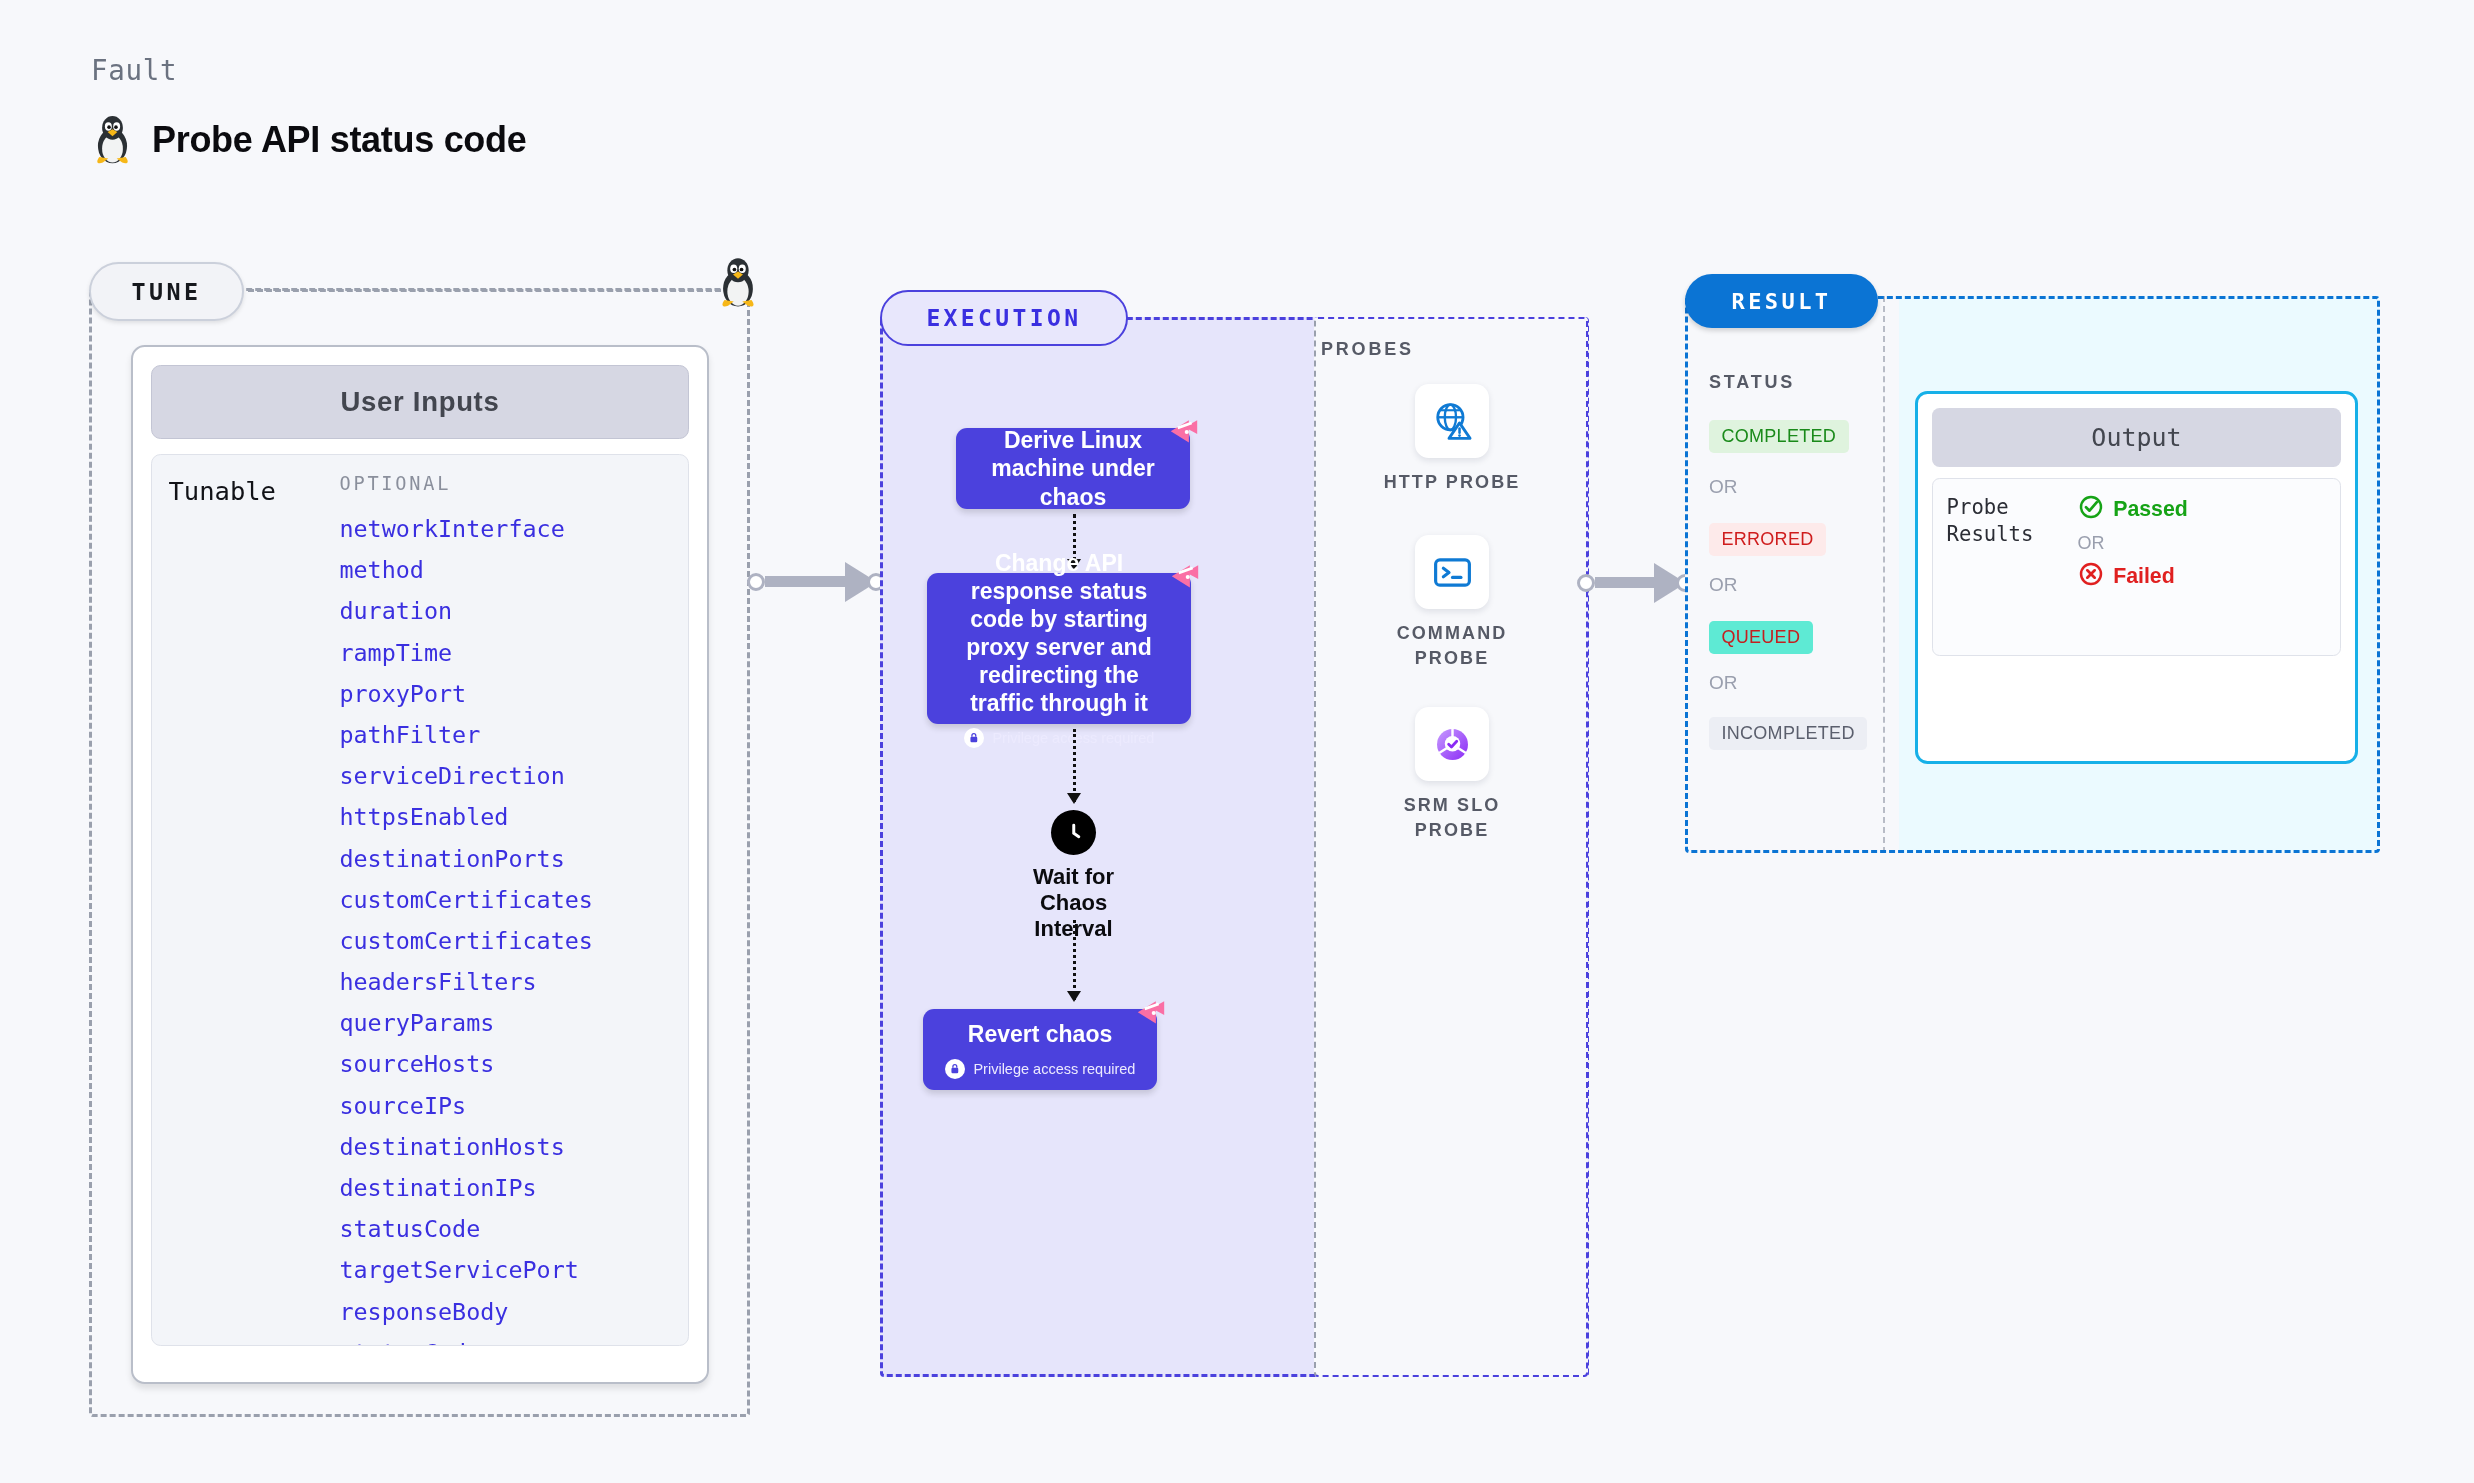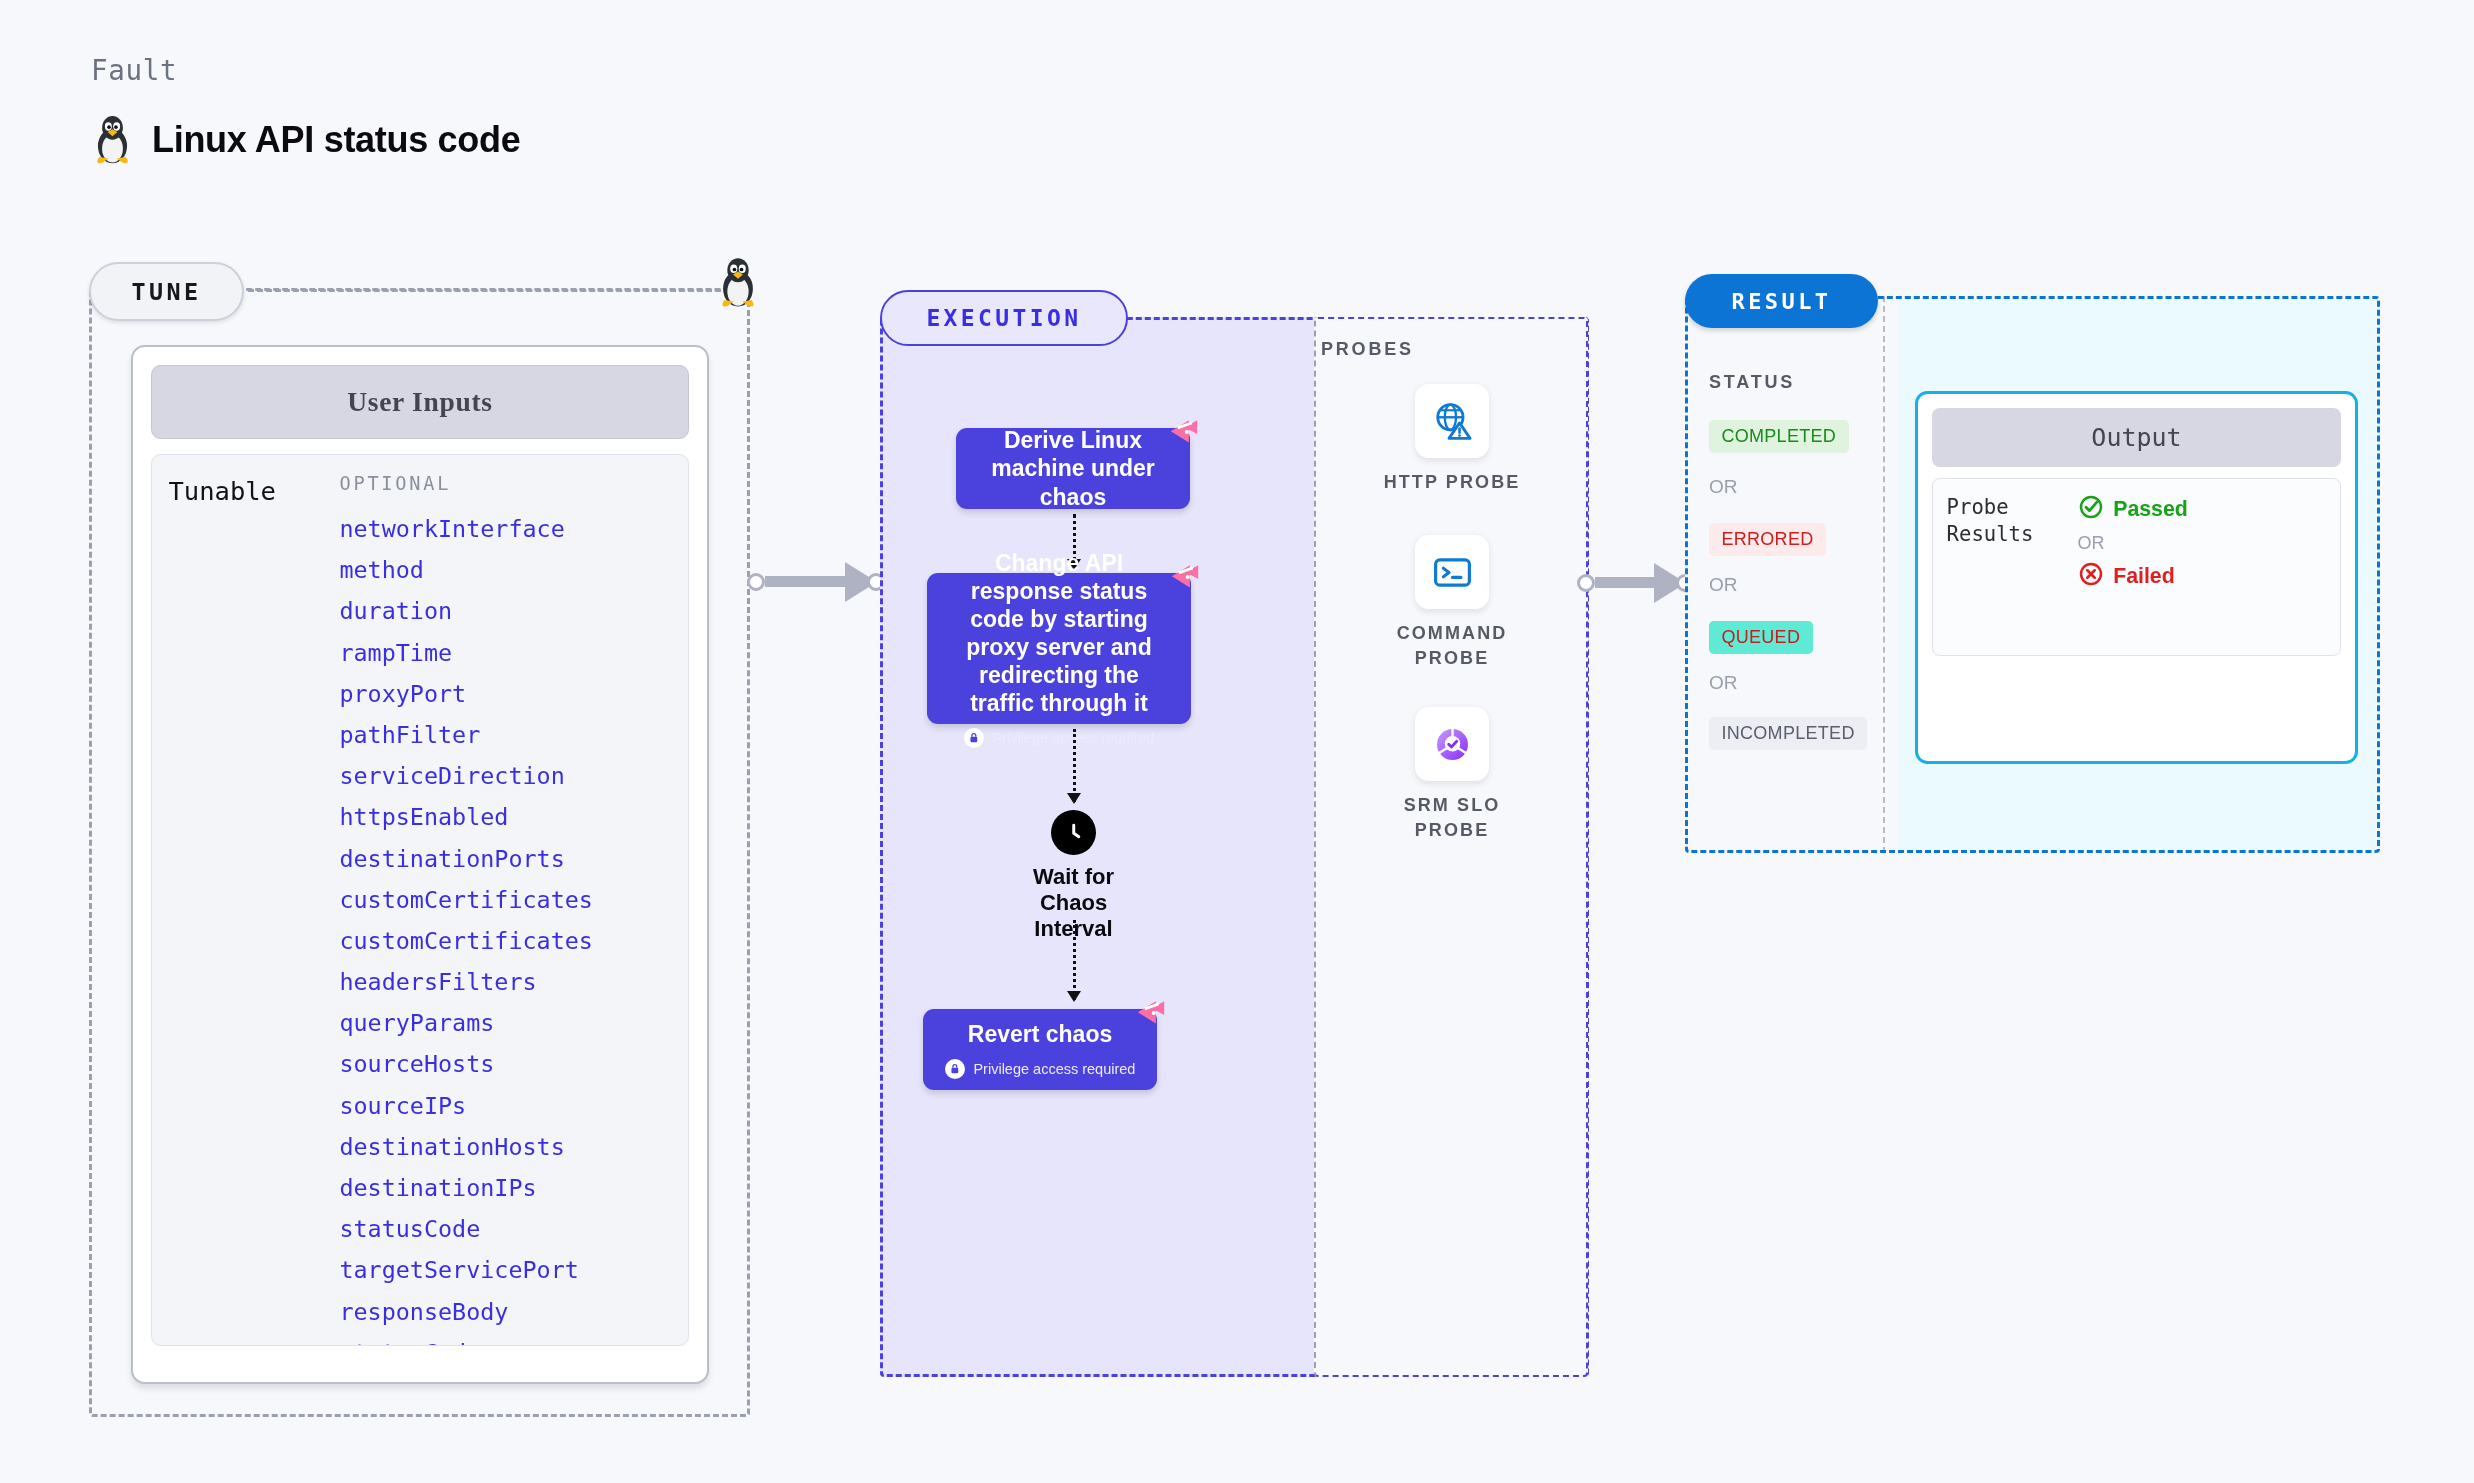--- a/index.html
+++ b/index.html
@@ -54,21 +54,21 @@
 
   .inputs-card {
     position: absolute; left: 131px; top: 345px; width: 578px; height: 1039px;
     background: #ffffff; border: 2.1px solid #b9bec9; border-radius: 13.8px;
     box-shadow: 0 4.1px 6.9px rgba(0,0,0,0.10);
     padding: 18px;
   }
   .inputs-header {
     height: 74px; background: #d6d7e3; border: 1.4px solid #c3c5d4;
     border-radius: 9.6px; display: flex; align-items: center; justify-content: center;
-    font-family: Liberation Serif, serif; font-size: 27.5px;
+    font-family: Liberation Sans, sans-serif; font-size: 27.5px;
     font-weight: 700; color: #43464f; letter-spacing: 0.7px;
   }
   .tunable-box {
     margin-top: 15px; height: 892px;
     background: #f3f5f9; border: 1.4px solid #dfe2ea; border-radius: 9.6px;
     padding: 18px 12.4px 6.9px 12.4px; position: relative; overflow: hidden;
   }
   .tunable-label {
     position: absolute; left: 16.5px; top: 20.6px;
     font-family: "DejaVu Sans Mono", monospace; font-size: 25.5px; color: #111217;
@@ -212,21 +212,21 @@
         <ellipse cx="31" cy="20" rx="15" ry="17" fill="#2b3034"></ellipse>
         <ellipse cx="25" cy="18" rx="5" ry="6" fill="#fff"></ellipse>
         <ellipse cx="37" cy="18" rx="5" ry="6" fill="#fff"></ellipse>
         <circle cx="26" cy="19" r="2.6" fill="#111"></circle>
         <circle cx="36" cy="19" r="2.6" fill="#111"></circle>
         <path d="M24 26 L31 22 L38 26 L31 32 Z" fill="#f6b718"></path>
         <path d="M12 62 C6 70 10 73 17 70 L25 64 Z" fill="#f6b718"></path>
         <path d="M50 62 C56 70 52 73 45 70 L37 64 Z" fill="#f6b718"></path>
       </svg>
     </span>
-    <span class="title-text">Linux API status code</span>
+    <span class="title-text">Probe API status code</span>
   </div>
 
   <div class="tune-dashline"></div>
   <span class="tux-small">
     <svg viewBox="0 0 62 74" xmlns="http://www.w3.org/2000/svg">
       <ellipse cx="31" cy="46" rx="21" ry="25" fill="#2b3034"></ellipse>
       <ellipse cx="31" cy="50" rx="15" ry="20" fill="#f2f3f3"></ellipse>
       <ellipse cx="31" cy="20" rx="15" ry="17" fill="#2b3034"></ellipse>
       <ellipse cx="25" cy="18" rx="5" ry="6" fill="#fff"></ellipse>
       <ellipse cx="37" cy="18" rx="5" ry="6" fill="#fff"></ellipse>

